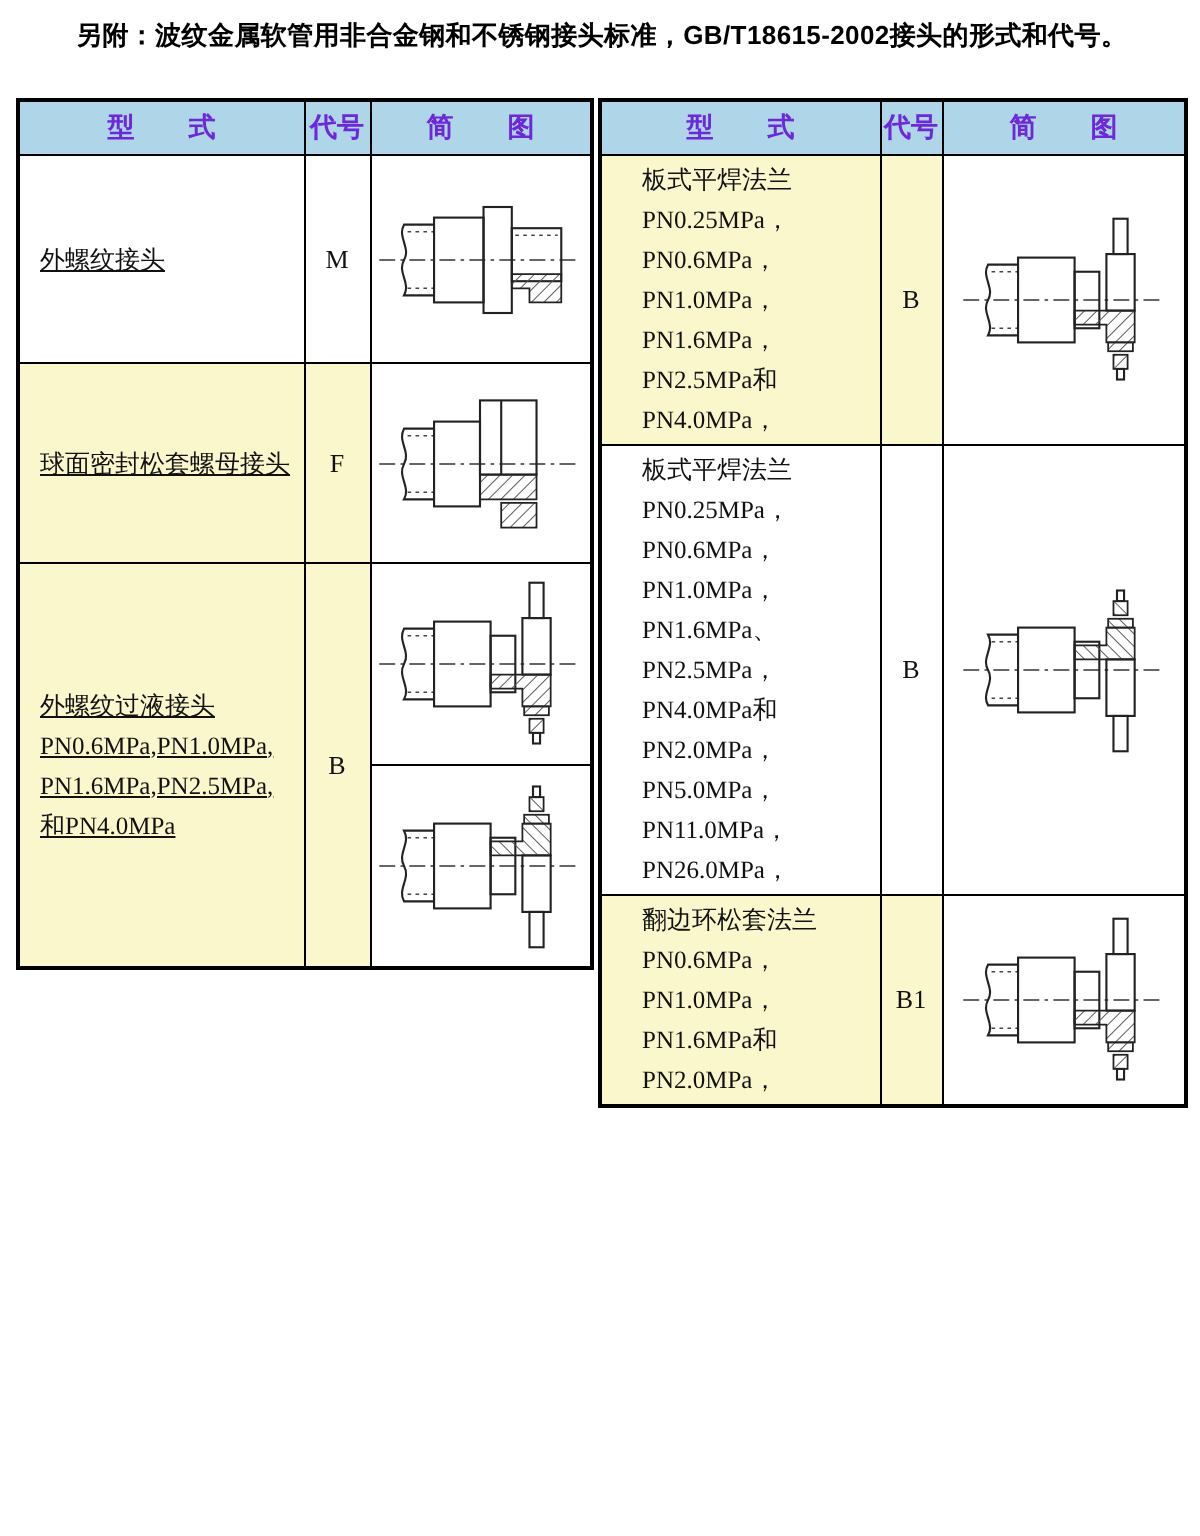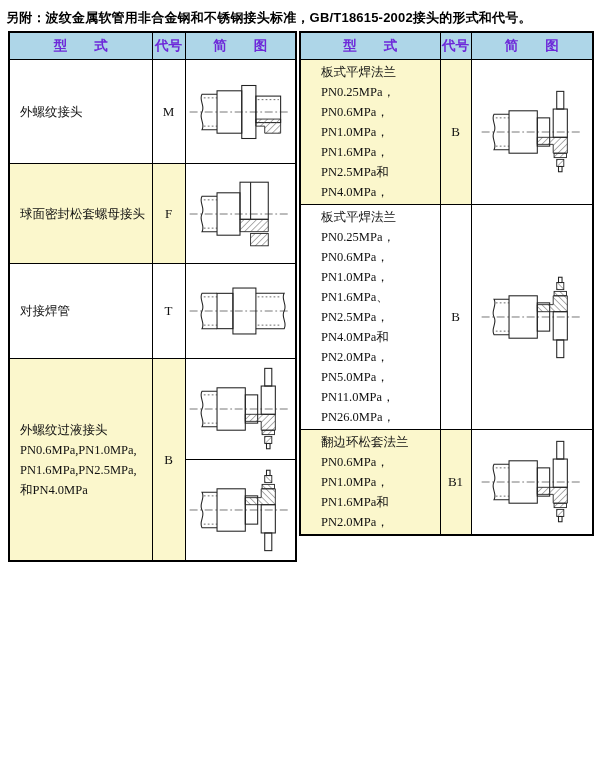--- a/index.html
+++ b/index.html
@@ -4,36 +4,36 @@
 <style>
   html,body{margin:0;padding:0;}
   body{
     width:600px;height:768px;background:#fff;overflow:hidden;
     font-family:"Liberation Serif","DejaVu Serif",serif;color:#111;
     -webkit-font-smoothing:antialiased;
   }
   .title{
     font-family:"Liberation Sans","DejaVu Sans",sans-serif;
     font-weight:bold;font-size:13px;color:#000;
-    padding:9px 4px 4px 6px;letter-spacing:.2px;
+    padding:9px 4px 22px 6px;letter-spacing:.2px;margin-left:32px;
   }
   .tables{display:flex;margin-left:8px;align-items:flex-start;}
   table{border-collapse:collapse;table-layout:fixed;}
   table.t{border:2px solid #000;}
   table.t + table.t{margin-left:2px;}
   th,td{border:1px solid #000;padding:0;}
   th{
     background:#aed6e8;height:26px;font-weight:bold;font-size:13.5px;
     color:#6d28d9;text-align:center;
   }
   td.type{
     font-size:12.5px;line-height:20px;vertical-align:middle;
     white-space:pre-line;background:#fff;
   }
-  .t-left td.type{padding:2px 4px 2px 10px;}
+  .t-left td.type{padding:2px 4px 2px 10px;text-decoration:underline;}
   .t-right td.type{padding:2px 4px 2px 20px;}
   td.code{
     text-align:center;vertical-align:middle;font-size:13px;background:#fff;
   }
   td.diag{text-align:center;vertical-align:middle;background:#fff;padding:0;}
   tr.hl td.type, tr.hl td.code{background:#fbf7cc;}
   
   .Lh0{height:104px}.Lh1{height:100px}.Lh2{height:98px}
   .Lh3{height:103px}.Lh4{height:95px}.Lh5{height:202px}
   .Rh0{height:237px}.Rh1{height:123px}.Rh2{height:122px}
@@ -172,29 +172,20 @@
       </tr>
       <tr class="Lh1 hl">
         <td class="type">球面密封松套螺母接头</td>
         <td class="code">F</td>
         <td class="diag">
           <svg class="d" viewBox="0 0 120 100">
               <use href="#g-f"></use>
             </svg>
         </td>
       </tr>
-      <tr class="Lh4">
-        <td class="type">对接焊管</td>
-        <td class="code">T</td>
-        <td class="diag">
-          <svg class="d" viewBox="0 0 120 100">
-              <use href="#g-t"></use>
-            </svg>
-        </td>
-      </tr>
       <tr class="Lh5 hl">
         <td class="type">外螺纹过液接头
 PN0.6MPa,PN1.0MPa,
 PN1.6MPa,PN2.5MPa,
 和PN4.0MPa</td>
         <td class="code">B</td>
         <td class="diag">
           <div class="stack stack-l">
             <div class="half">
               <svg class="d" viewBox="0 0 120 100">

